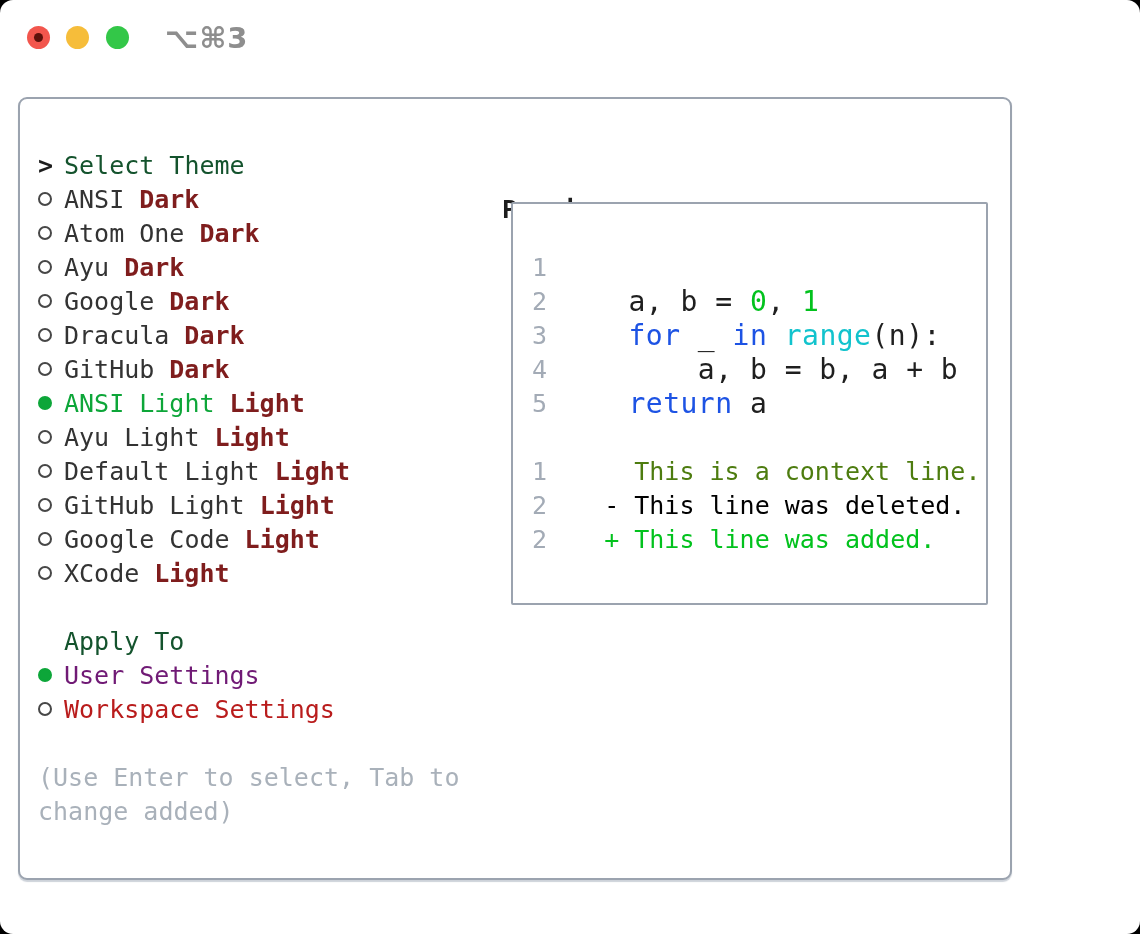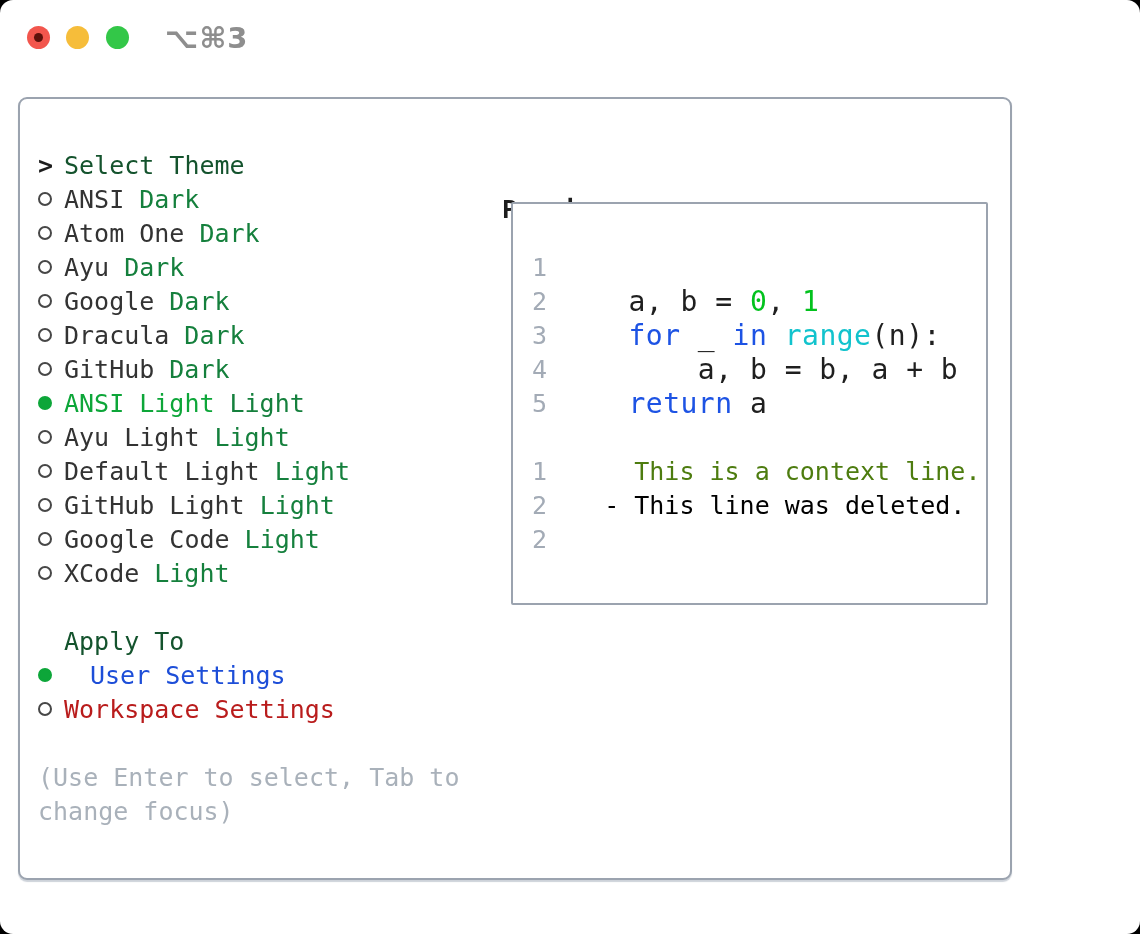--- a/index.html
+++ b/index.html
@@ -20,24 +20,24 @@
 
   
   .left-col{position:absolute;left:18px;top:49px;width:450px;}
   .row{height:34px;display:flex;align-items:center;font-size:25px;color:#2f2f2f;white-space:pre;}
   .marker{width:26px;flex:0 0 26px;display:flex;align-items:center;}
   .caret{font-weight:bold;color:#1d1d1d;font-size:25px;}
   .hdr{font-weight:normal;color:#14532d;}
   .ring{width:14px;height:14px;box-sizing:border-box;border:2.5px solid #474747;border-radius:50%;}
   .ring.on{background:#0da639;border-color:#0da639;}
   .t-name{color:#333333;}
-  .t-var{color:#15803d;margin-left:15px;}
+  .t-var{color:#7f1d1d;margin-left:15px;font-weight:bold;}
   .row.sel .t-name{color:#0da639;}
   .opt-label{color:#b91c1c;}
-  .row.sel .opt-label{color:#1d4ed8;margin-left:26px;}
+  .row.sel .opt-label{color:#701a75;}
   .help{color:#a9b1ba;}
 
   
   .preview-label{position:absolute;left:482px;top:49px;height:34px;display:flex;align-items:center;font-size:25px;font-weight:bold;color:#1d1d1d;margin-top:44px;}
   .preview-box{position:absolute;left:491px;top:103px;width:477px;height:403px;box-sizing:border-box;border:2px solid #9ba3af;border-radius:2px;background:#fff;padding:46px 0 0 19px;}
   .cl{height:34px;display:flex;align-items:center;white-space:pre;}
   .ln{display:inline-block;width:27px;flex:0 0 27px;color:#a3abb6;font-size:25px;}
   .code{font-size:28px;letter-spacing:.5px;color:#1f1f1f;}
   .pl{color:#1f1f1f;}
   .kw{color:#1d53e4;}
@@ -146,21 +146,21 @@
         <span class="marker"><span class="ring"></span></span>
         <span class="opt-label">Workspace Settings</span>
       </div>
 
       <div class="row"></div>
 
       <div class="row">
         <span class="help">(Use Enter to select, Tab to</span>
       </div>
       <div class="row">
-        <span class="help">change focus)</span>
+        <span class="help">change added)</span>
       </div>
 
     </div>
 
     <div class="preview-label">Preview</div>
 
     <div class="preview-box">
 
       <div class="cl">
         <span class="ln">1</span>
@@ -180,19 +180,19 @@
 
       <div class="cl"></div>
 
       <div class="cl">
         <span class="ln">1</span><span class="diff ctx">     This is a context line.</span>
       </div>
       <div class="cl">
         <span class="ln">2</span><span class="diff del">   - This line was deleted.</span>
       </div>
       <div class="cl">
-        <span class="ln">2</span>
+        <span class="ln">2</span><span class="diff add">   + This line was added.</span>
       </div>
 
     </div>
 
   </div>
 </div>
 
 </body></html>

